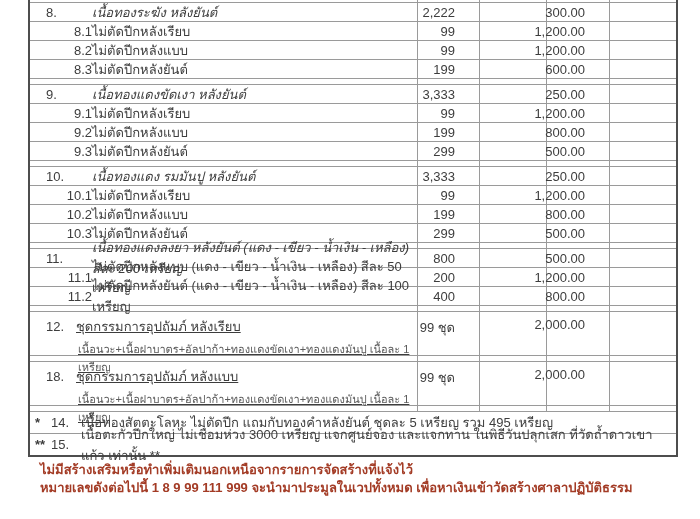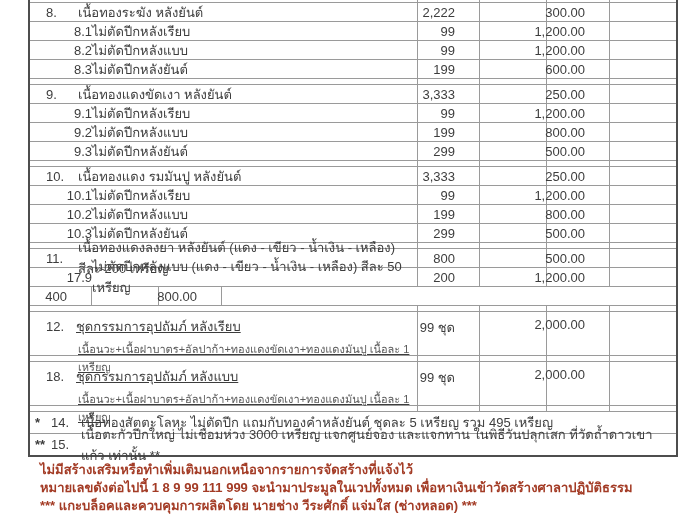--- a/index.html
+++ b/index.html
@@ -33,21 +33,21 @@
   .c-blank2{width:66px;}
 
   .row.sliver{height:2px;}
   .row.item .cell,.row.sub .cell{height:18px;}
   .row.spacer .cell{height:5px;}
   .row.set .cell{height:43px;}
   .row.note .cell{height:21px;width:100%;}
 
   .c-desc{display:flex;align-items:center;font-size:13px;}
   .row.item .no{width:30px;text-align:left;margin-left:16px;flex:none;}
-  .row.item .desc{margin-left:2px;}
+  .row.item .desc{margin-left:16px;font-style:italic;}
   .row.sub .no{width:32px;text-align:right;margin-left:30px;flex:none;}
   .row.sub .desc{margin-left:0;}
 
   .c-qty,.c-price{
     font-size:13px;text-align:right;
     display:flex;align-items:center;justify-content:flex-end;
     padding-right:24px;
   }
   .row.set .c-qty,.row.set .c-price{align-items:flex-start;padding-top:5px;}
 
@@ -232,29 +232,33 @@
             <div class="no">11.</div>
             <div class="desc">เนื้อทองแดงลงยา หลังยันต์ (แดง - เขียว - น้ำเงิน - เหลือง) สีละ 200 เหรียญ</div>
           </div>
           <div class="cell c-qty">800</div>
           <div class="cell c-blank1"></div>
           <div class="cell c-price">500.00</div>
           <div class="cell c-blank2"></div>
         </div>
         <div class="row sub">
           <div class="cell c-desc">
-            <div class="no">17.9</div>
+            <div class="no">11.1</div>
             <div class="desc">ไม่ตัดปีกหลังแบบ (แดง - เขียว - น้ำเงิน - เหลือง) สีละ 50 เหรียญ</div>
           </div>
           <div class="cell c-qty">200</div>
           <div class="cell c-blank1"></div>
           <div class="cell c-price">1,200.00</div>
           <div class="cell c-blank2"></div>
         </div>
         <div class="row sub">
+          <div class="cell c-desc">
+            <div class="no">11.2</div>
+            <div class="desc">ไม่ตัดปีกหลังยันต์ (แดง - เขียว - น้ำเงิน - เหลือง) สีละ 100 เหรียญ</div>
+          </div>
           <div class="cell c-qty">400</div>
           <div class="cell c-blank1"></div>
           <div class="cell c-price">800.00</div>
           <div class="cell c-blank2"></div>
         </div>
         <div class="row spacer">
           <div class="cell c-desc"></div>
           <div class="cell c-qty"></div>
           <div class="cell c-blank1"></div>
           <div class="cell c-price"></div>
@@ -307,16 +311,15 @@
             <div class="no">15.</div>
             <div class="desc">เนื้อตะกั่วปีกใหญ่ ไม่เชื่อมห่วง 3000 เหรียญ แจกศูนย์จอง และแจกทาน ในพิธีวันปลุกเสก ที่วัดถ้ำดาวเขาแก้ว เท่านั้น **</div>
           </div>
         </div>
       </div>
   </div>
 
   <div class="footer-notes" style="color: rgb(163, 59, 37);">
     <div>ไม่มีสร้างเสริมหรือทำเพิ่มเติมนอกเหนือจากรายการจัดสร้างที่แจ้งไว้</div>
     <div>หมายเลขดังต่อไปนี้  1 8 9 99 111 999  จะนำมาประมูลในเวปทั้งหมด เพื่อหาเงินเข้าวัดสร้างศาลาปฏิบัติธรรม</div>
-    <div>*** แกะบล็อคและควบคุมการผลิตโดย นายช่าง วีระศักดิ์ แจ่มใส (ช่างหลอด) ***</div>
   </div>
 
 </div>
 
 </body></html>

